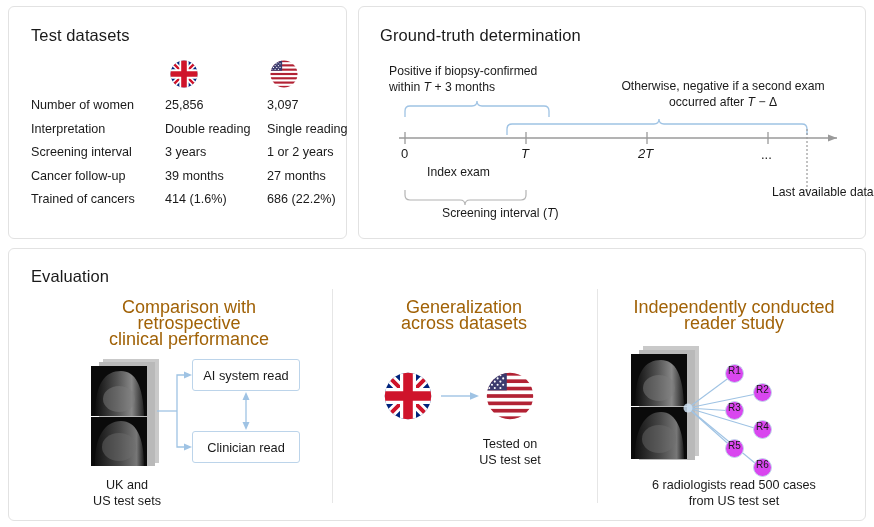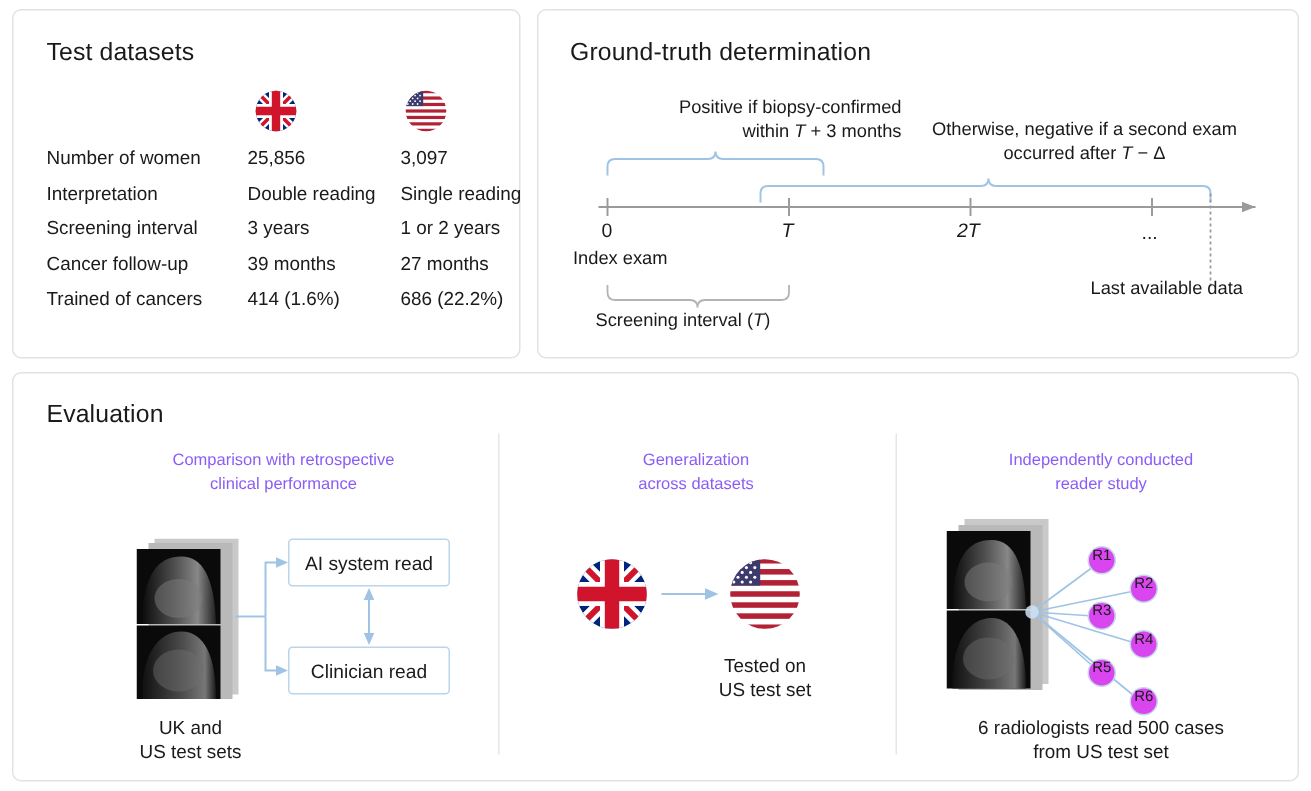--- a/index.html
+++ b/index.html
@@ -82,35 +82,36 @@
     position: absolute;
     font-size: 13px;
     color: #1a1a1a;
     white-space: nowrap;
   }
   .axis-sub {
     position: absolute;
     font-size: 12.2px;
     color: #1a1a1a;
     white-space: nowrap;
+    margin-left: 45px;
   }
   .it { font-style: italic; }
 
   
   .eval-divider {
     position: absolute;
     width: 1px;
     background: #e6e6e6;
   }
   .sub-title {
     position: absolute;
-    font-size: 11px;
+    font-size: 18px;
     line-height: 16px;
     text-align: center;
-    color: #8b5cf6;
+    color: #a16207;
   }
   .cap {
     position: absolute;
     font-size: 12.6px;
     line-height: 16px;
     text-align: center;
     color: #1a1a1a;
   }
   .readbox {
     position: absolute;
@@ -236,21 +237,21 @@
       <div class="tbl-label">Trained of cancers</div>
       <div class="tbl-uk">414 (1.6%)</div>
       <div class="tbl-us">686 (22.2%)</div>
     </div>
   </div>
 </div>
 
 <div class="panel" id="panel-gt">
   <div class="panel-title" style="left:21px; top:19px;">Ground-truth determination</div>
 
-  <div class="gt-note" style="left:30px; top:57px; text-align:right; width:212px;">
+  <div class="gt-note" style="left:30px; top:57px; text-align:left; width:212px;">
     <span>Positive if biopsy-confirmed</span><br>
     <span>within </span><span class="it">T</span><span> + 3 months</span>
   </div>
 
   <div class="gt-note" style="left:240px; top:72px; text-align:center; width:248px;">
     <span>Otherwise, negative if a second exam</span><br>
     <span>occurred after </span><span class="it">T</span><span> − Δ</span>
   </div>
 
   <svg class="ovl" width="508" height="233">

